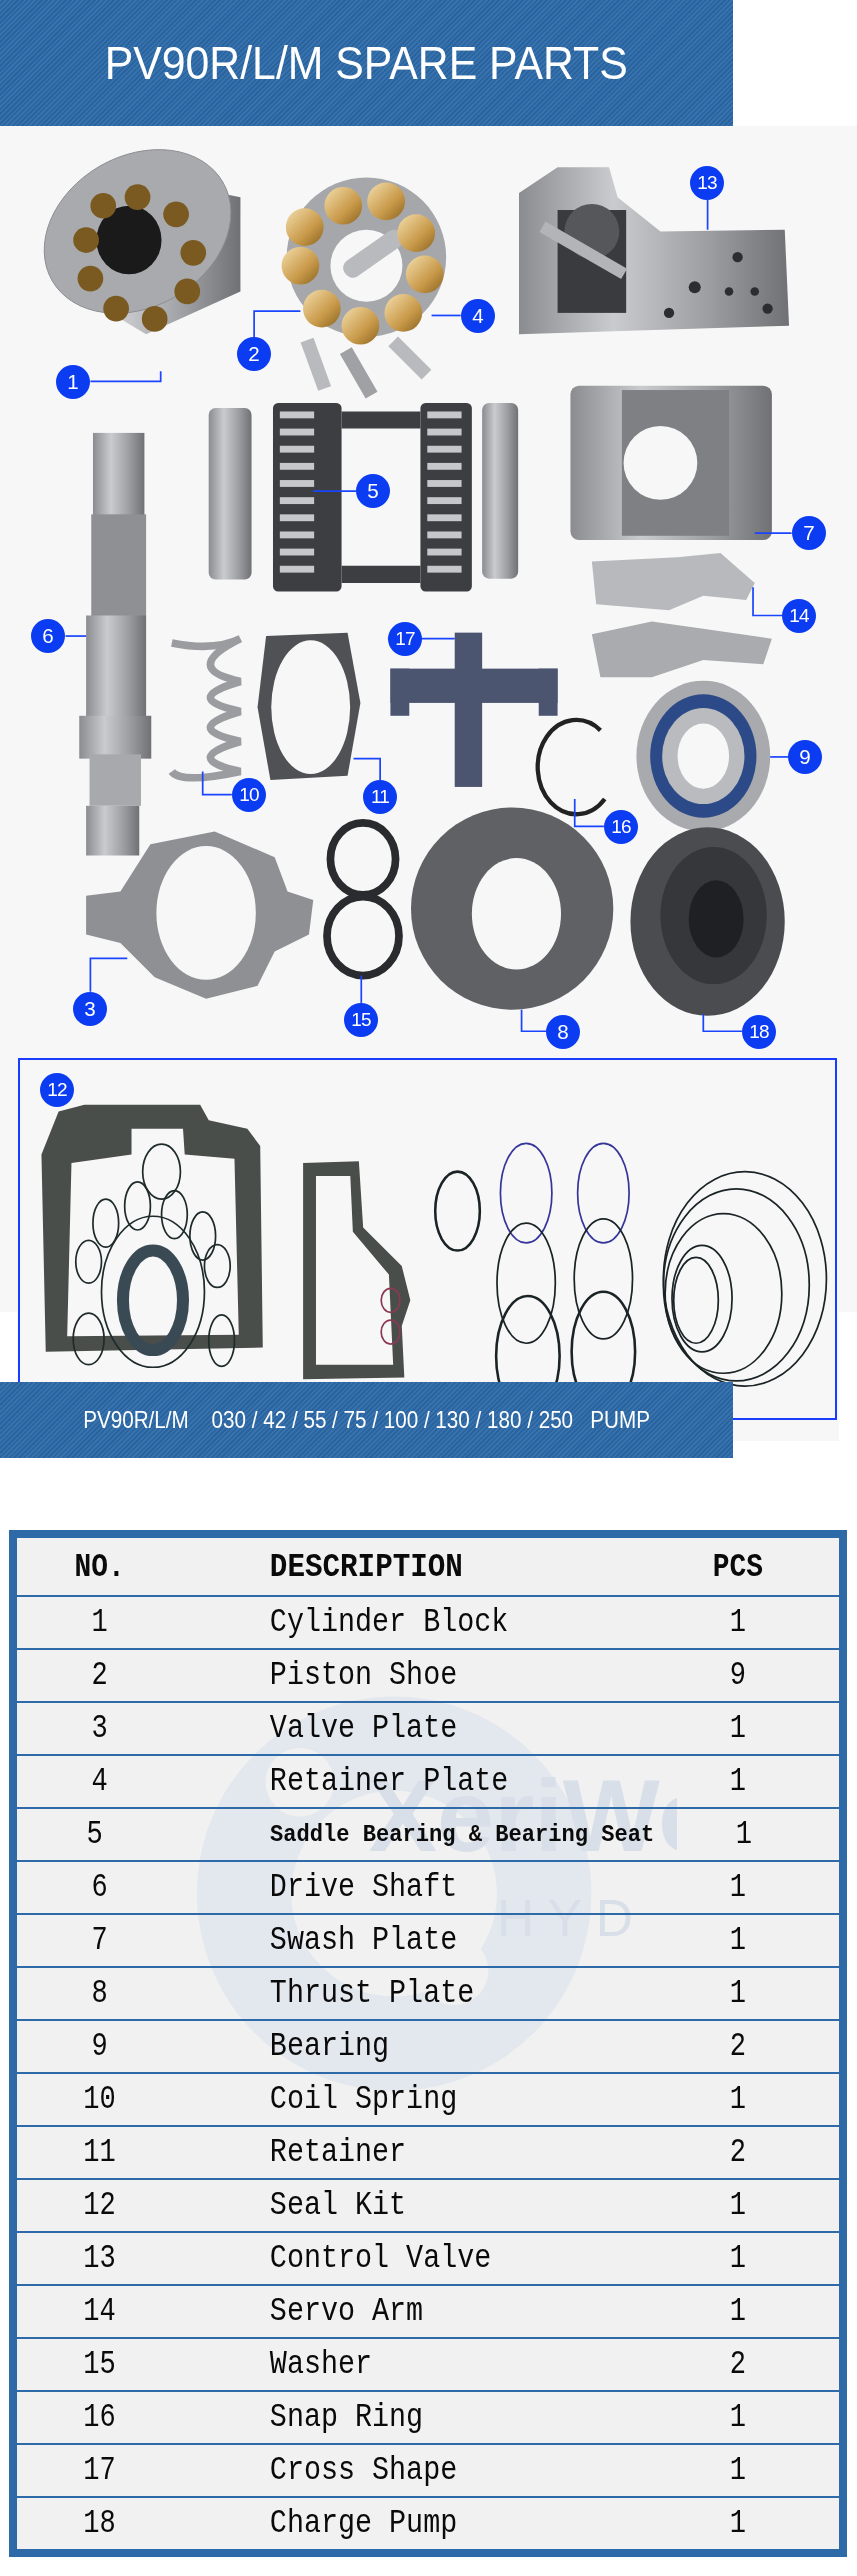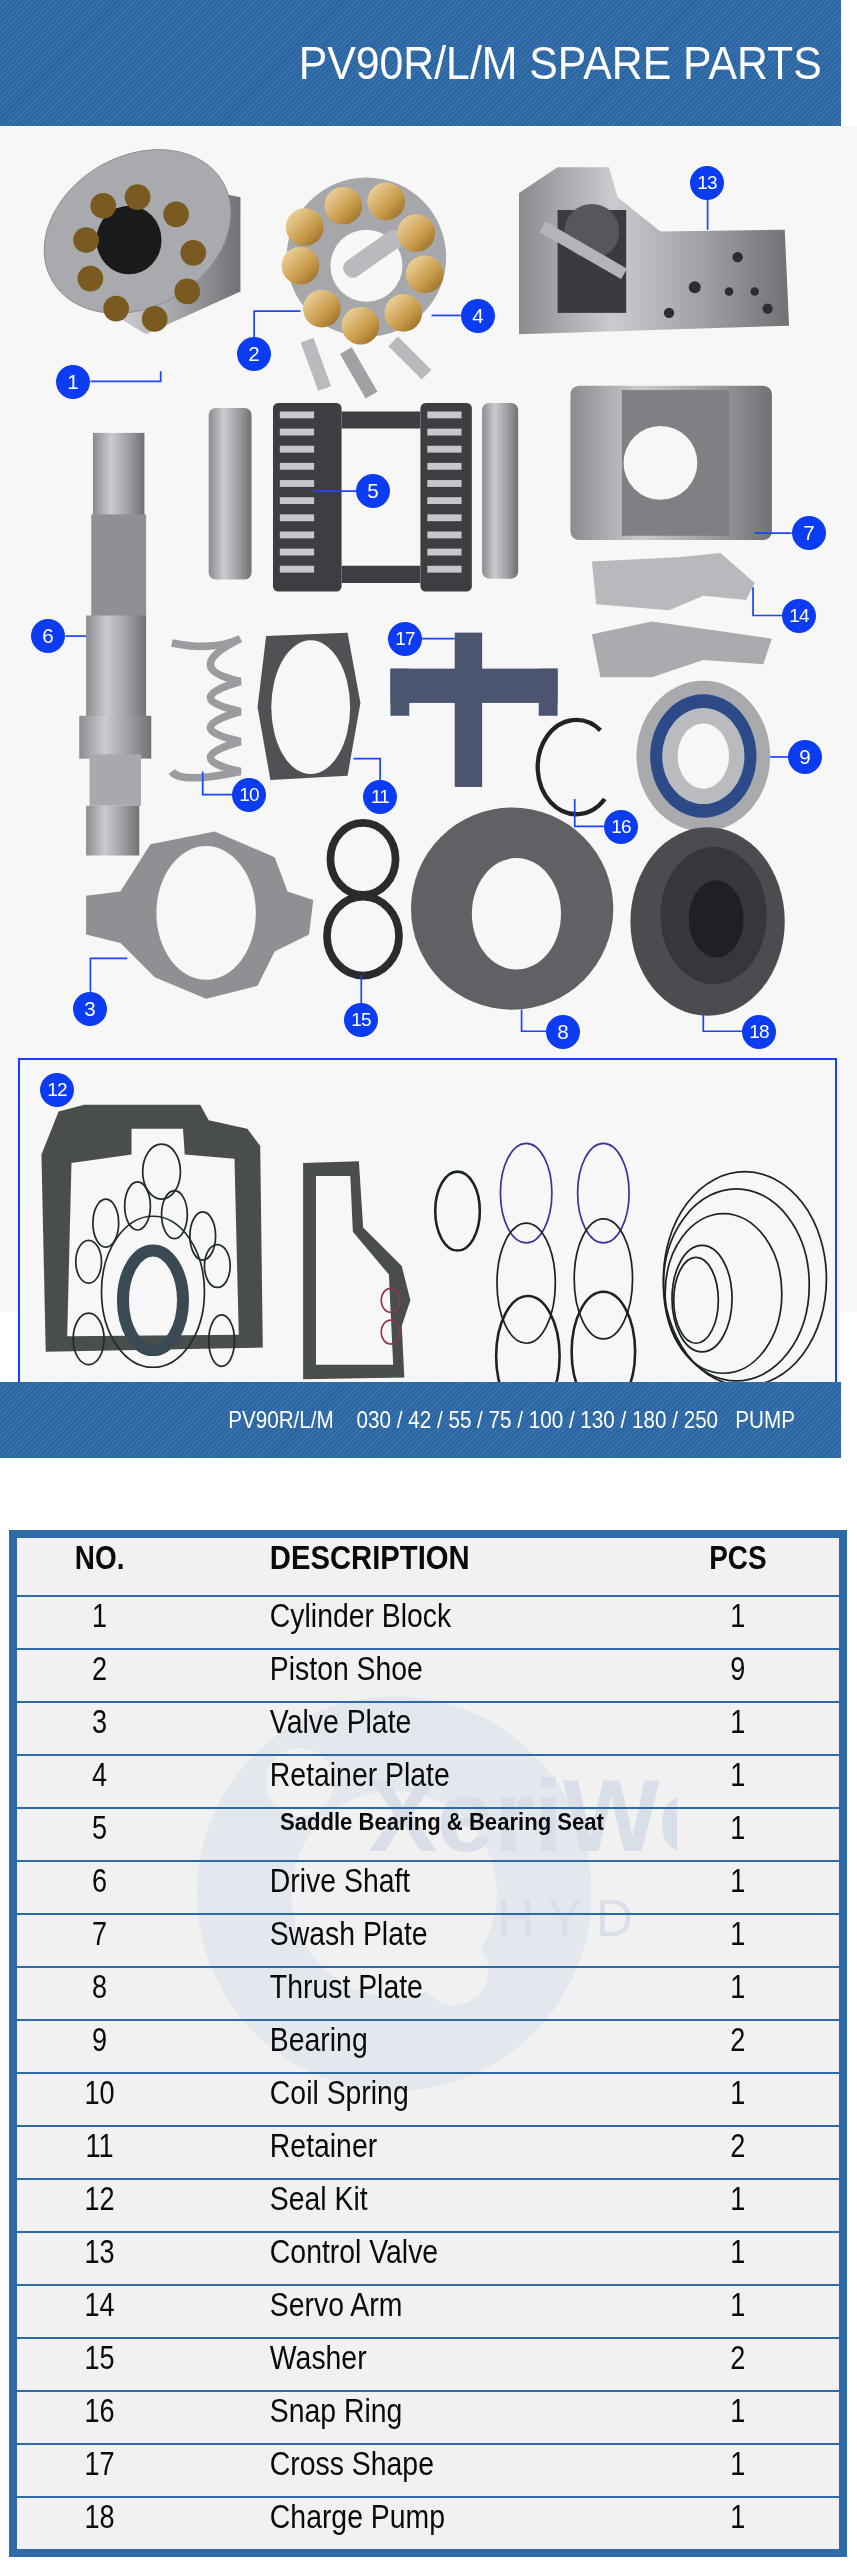--- a/index.html
+++ b/index.html
@@ -1,32 +1,32 @@
 <!DOCTYPE html>
 <html style="font-size:13.7px"><head>
 <meta charset="utf-8">
 <style>
   html, body { margin:0; padding:0; }
   body { width:858px; height:2576px; position:relative; background:#ffffff; font-family:"Liberation Sans", sans-serif; overflow:hidden; }
-  .band { position:absolute; left:0; width:841px; background-color:#2c69a8;
+  .band { position:absolute; left:0; width:733px; background-color:#2c69a8;
     background-image: repeating-linear-gradient(135deg, rgba(255,255,255,0.06) 0px, rgba(255,255,255,0.06) 1.7px, rgba(0,0,0,0.05) 1.7px, rgba(0,0,0,0.05) 3.4px);
-    color:#fff; display:flex; align-items:center; justify-content:flex-end; }
+    color:#fff; display:flex; align-items:center; justify-content:center; }
   .title-band { top:0; height:126px; }
   .title-band .t { font-size:46px; letter-spacing:0px; transform:scaleX(0.93); white-space:nowrap; }
   .model-band { top:1382px; height:76px; }
   .model-band .t { font-size:24px; transform:scaleX(0.86); white-space:pre; }
   .panel { position:absolute; left:0; top:126px; width:858px; height:1186px; background:#f7f7f7; }
   .panel2 { position:absolute; left:17px; top:1312px; width:822px; height:129px; background:#f7f7f7; }
   .stage { position:absolute; left:0; top:0; width:858px; height:1441px; }
   .callout { position:absolute; width:34px; height:34px; margin-left:-17px; margin-top:-17px; border-radius:50%; background:#0b3cf2; color:#fff; font-size:20.6px; display:flex; align-items:center; justify-content:center; font-family:"Liberation Sans", sans-serif; }
   .callout.two { font-size:19px; letter-spacing:-0.9px; }
   .sealbox { position:absolute; left:18px; top:1058px; width:815px; height:358px; border:2.6px solid #1a3cff; background:#f7f7f7; }
   .table-wrap { position:absolute; left:9.4px; top:1530px; width:822px; border:8.6px solid #2e6aa8; background:#f1f1f1; overflow:hidden; }
   .wm { position:absolute; left:180px; top:107px; width:480px; height:463px; pointer-events:none; }
-  .row { position:relative; display:flex; height:51px; align-items:flex-start; border-top:2.6px solid #2e6aa8; }
+  .row { position:relative; display:flex; height:51px; align-items:center; border-top:2.6px solid #2e6aa8;font-family:Liberation Mono, monospace; }
   .row.head { height:57px; border-top:none; }
   .c-no { width:176px; text-align:center; font-size:33px; transform:scaleX(0.82); }
   .c-desc { width:360px; padding-left:101px; font-size:33px; transform-origin:left center; transform:scaleX(0.86); white-space:nowrap; }
   .c-desc.small { font-size:23px; transform:scaleX(0.96); font-weight:bold; }
   .c-pcs { width:214px; text-align:center; font-size:33px; padding-left:17px; transform:scaleX(0.82); }
   .head .c-no, .head .c-desc, .head .c-pcs { font-weight:bold; font-size:34px; }
   .row span { color:#0a0a0a; }
 </style>
 </head>
 <body>

